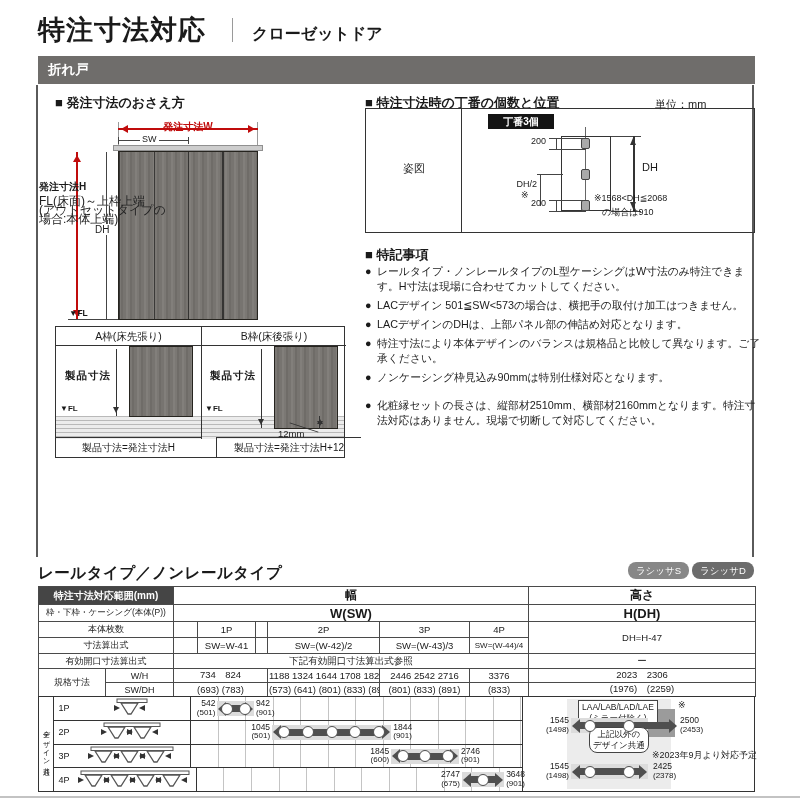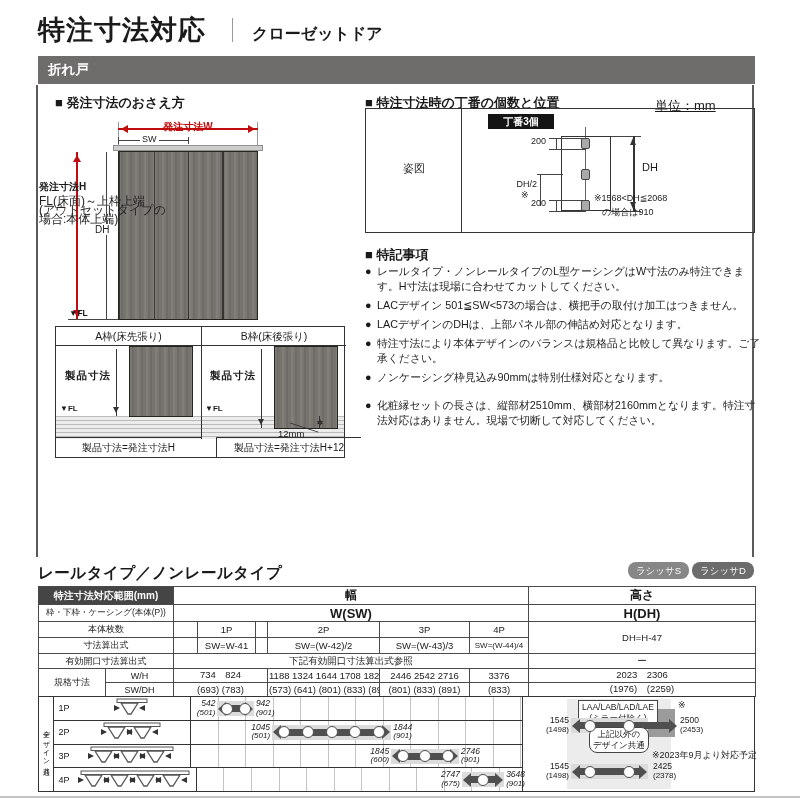--- a/index.html
+++ b/index.html
@@ -51,21 +51,21 @@
           background-image:repeating-linear-gradient(90deg, #7b7874 0 2px, #6f6c68 2px 4px, #777470 4px 7px, #827f7b 7px 9px); }
   .pdim { position:absolute; width:1px; background:#333; }
   .pdim:after { content:''; position:absolute; bottom:0; left:-3px; border:3.5px solid transparent; border-top:6px solid #333; }
   .pdim-lbl { position:absolute; font-size:10.5px; font-weight:bold; letter-spacing:1px; }
   .gap-arrow { position:absolute; width:1px; background:#333; }
   .gap-arrow:before { content:''; position:absolute; top:0; left:-2.5px; border:3px solid transparent; border-bottom:5px solid #333; }
   .gap-arrow:after  { content:''; position:absolute; bottom:0; left:-2.5px; border:3px solid transparent; border-top:5px solid #333; }
   .leader { position:absolute; width:30px; height:1px; background:#333; transform:rotate(18deg); }
 
   
-  .unit { position:absolute; left:655px; top:97px; width:100px; font-size:13px; text-align:left;text-decoration:underline; }
+  .unit { position:absolute; left:655px; top:97px; width:100px; font-size:11px; text-align:left; }
   .hinge-box { position:absolute; left:365px; top:108px; width:390px; height:125px; border:1.4px solid #333; }
   .hb-div { position:absolute; left:95px; top:0; bottom:0; width:1px; background:#333; }
   .hb-front { position:absolute; left:18px; top:52px; width:60px; text-align:center; font-size:11px; }
   .hb-badge { position:absolute; left:122px; top:5px; width:66px; height:15px; background:#141414; color:#fff;
               font-size:10px; font-weight:bold; text-align:center; line-height:15px; }
   .door-rect { position:absolute; left:195px; top:27px; width:50px; height:75px; border:1px solid #333; }
   .hcl { position:absolute; left:219px; top:18px; width:1px; height:85px; background:#666; }
   .hinge { position:absolute; left:215px; width:9px; height:11px; background:#aaa; border:1px solid #444; border-radius:2px; }
   .hline { position:absolute; height:1px; background:#444; }
   .hvline { position:absolute; width:1px; background:#444; }
@@ -102,21 +102,21 @@
   .chart-sec { position:absolute; left:38px; top:696px; width:717px; height:96px; border:1.4px solid #333; display:flex; }
   .cs-side { flex:0 0 15px; border-right:1px solid #333; display:flex; align-items:center; justify-content:center; }
   .cs-side span { writing-mode:vertical-rl; font-size:7px; letter-spacing:1px; }
   .cs-rows { flex:0 0 468px; display:flex; flex-direction:column; }
   .wc-row { flex:1; display:flex; border-bottom:1px solid #333; }
   .wc-row:last-child { border-bottom:none; }
   .wc-plabel { flex:0 0 20px; font-size:9px; display:flex; align-items:center; justify-content:center; }
   .vdia { flex:0 0 117px; display:flex; align-items:center; justify-content:center; border-right:1px solid #333; }
   .wc-chart { flex:1; position:relative;
               background-image:repeating-linear-gradient(to right, transparent 0 26.5px, #c4c4c4 26.5px 27.5px); }
-  .wc-val { position:absolute; top:2px; font-size:8.5px; line-height:1.12; white-space:nowrap;font-style:italic; }
+  .wc-val { position:absolute; top:2px; font-size:8.5px; line-height:1.12; white-space:nowrap; }
   .wc-val .sub { font-size:8px; }
   .wc-start { text-align:right; padding-right:2px; }
   .wc-end { text-align:left; padding-left:2px; }
   .wc-band { position:absolute; top:4px; height:15px; background:#dcdcdc; display:flex; align-items:center;
              justify-content:space-around; }
   .arr { position:absolute; left:8px; right:8px; top:50%; margin-top:-3.5px; height:7px; background:#4f4f4f; }
   .arr:before { content:''; position:absolute; left:-7px; top:-3.5px; border-top:7px solid transparent; border-bottom:7px solid transparent; border-right:8px solid #4f4f4f; }
   .arr:after  { content:''; position:absolute; right:-7px; top:-3.5px; border-top:7px solid transparent; border-bottom:7px solid transparent; border-left:8px solid #4f4f4f; }
   .circ { position:relative; z-index:2; width:12px; height:12px; background:#fff; border:1.5px solid #4f4f4f; border-radius:50%; }
 

